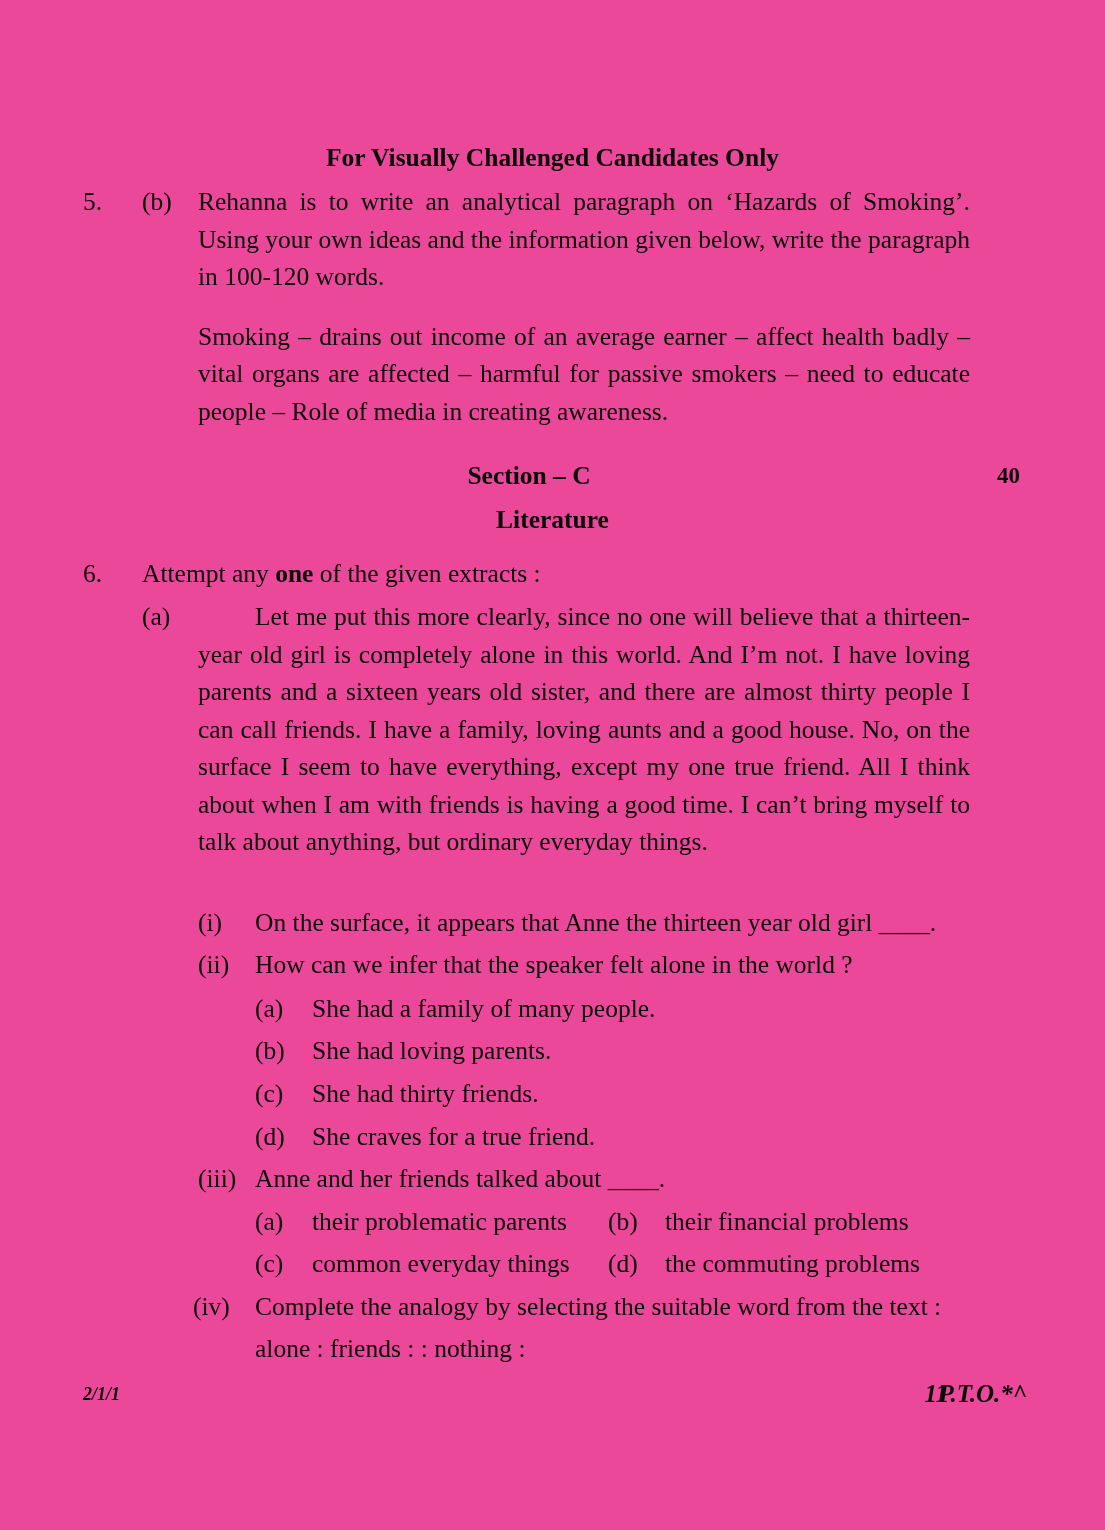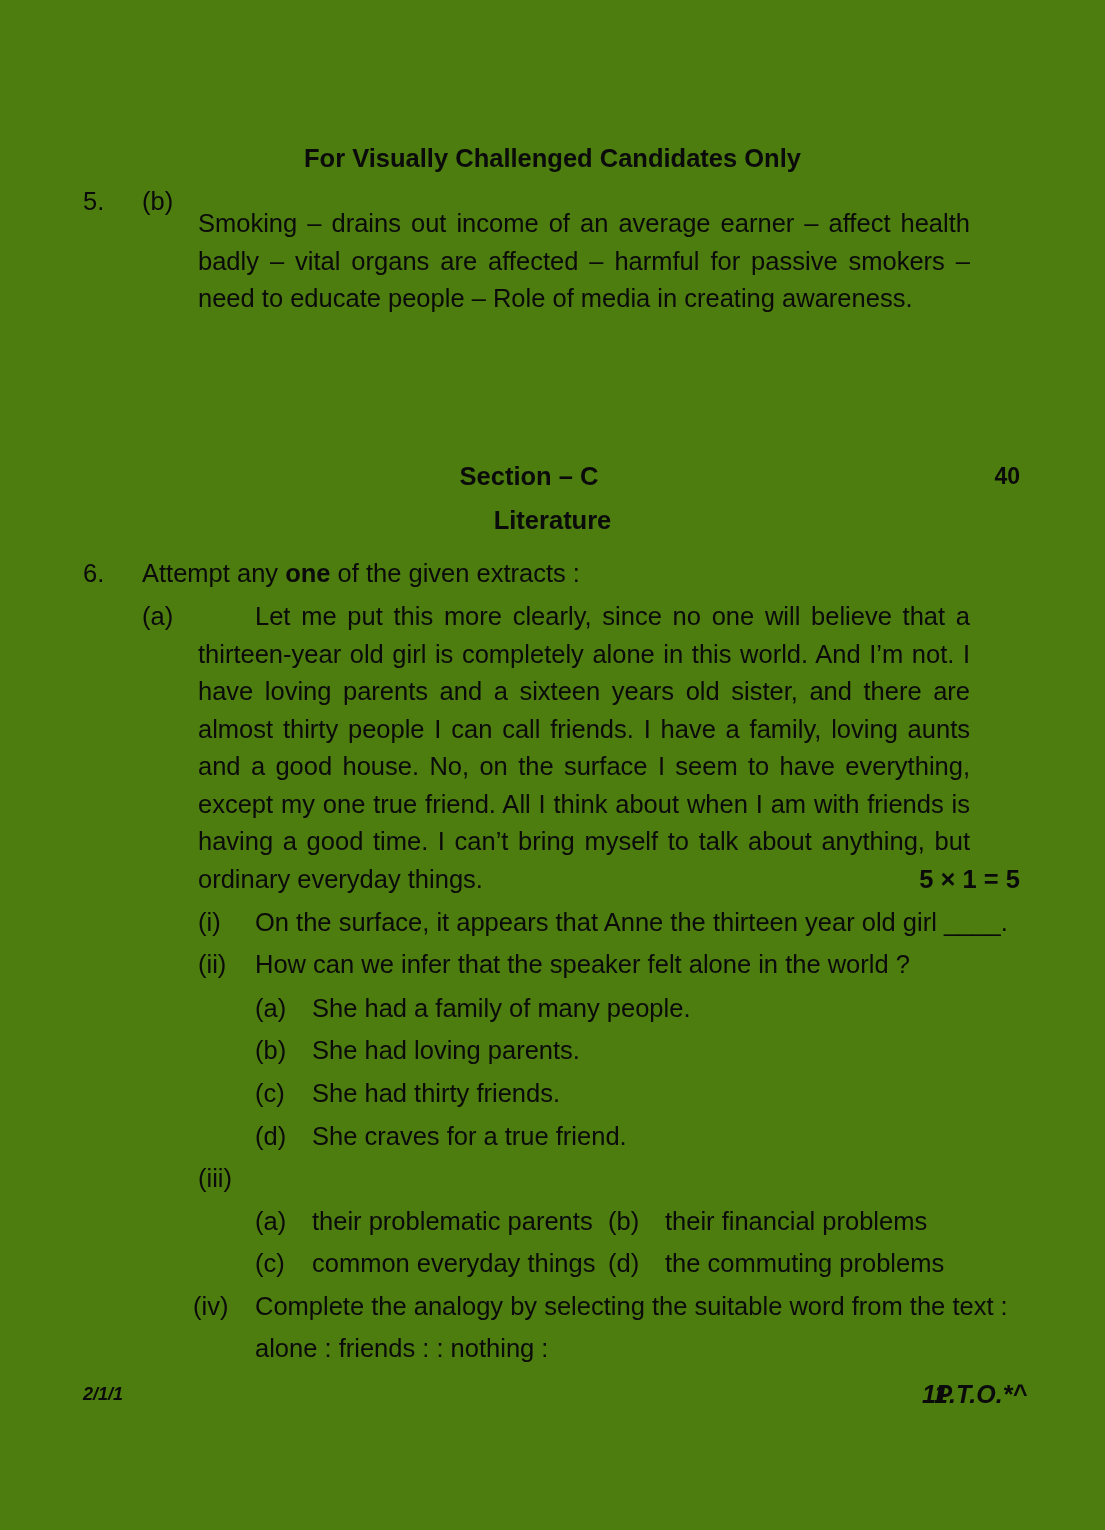--- a/index.html
+++ b/index.html
@@ -4,22 +4,22 @@
 <style>
   html, body {
     margin: 0;
     padding: 0;
     background: #ffffff;
   }
   .page {
     position: relative;
     width: 1105px;
     height: 1530px;
-    background: #4d7c0f;
-    font-family: Liberation Sans, sans-serif;
+    background: #ec4899;
+    font-family: Liberation Serif, serif;
     color: #0a0a0a;
     overflow: hidden;
   }
 
   
   .center-head {
     position: absolute;
     left: 0;
     width: 1105px;
     text-align: center;
@@ -229,56 +229,57 @@
 <body>
 
 <div class="page">
 
   <div class="center-head" style="top:142px;">For Visually Challenged Candidates Only</div>
 
   <div class="q5">
     <div class="q5-num">5.</div>
     <div class="q5-letter">(b)</div>
     <div class="q5-body">
+      <p>Rehanna is to write an analytical paragraph on ‘Hazards of Smoking’. Using your own ideas and the information given below, write the paragraph in 100-120 words.</p>
       <p class="spaced">Smoking – drains out income of an average earner – affect health badly – vital organs are affected – harmful for passive smokers – need to educate people – Role of media in creating awareness.</p>
     </div>
   </div>
 
   <div class="section-head">Section – C</div>
   <div class="section-marks">40</div>
   <div class="section-sub">Literature</div>
 
   <div class="q6-num">6.</div>
   <div class="q6-stem"><span>Attempt any </span><b>one</b><span> of the given extracts :</span></div>
 
   <div class="q6a-letter">(a)</div>
   <div class="extract">
     <p>Let me put this more clearly, since no one will believe that a thirteen-year old girl is completely alone in this world. And I’m not. I have loving parents and a sixteen years old sister, and there are almost thirty people I can call friends. I have a family, loving aunts and a good house. No, on the surface I seem to have everything, except my one true friend. All I think about when I am with friends is having a good time. I can’t bring myself to talk about anything, but ordinary everyday things.</p>
   </div>
-  <div class="marks-inline">5 × 1 = 5</div>
 
   <div class="subq-marker" style="left:198px; top:904px;">(i)</div>
   <div class="subq-text" style="top:904px;">On the surface, it appears that Anne the thirteen year old girl ____.</div>
 
   <div class="subq-marker" style="left:198px; top:946px;">(ii)</div>
   <div class="subq-text" style="top:946px;">How can we infer that the speaker felt alone in the world ?</div>
 
   <div class="opt-marker" style="top:990px;">(a)</div>
   <div class="opt-text" style="top:990px;">She had a family of many people.</div>
 
   <div class="opt-marker" style="top:1032px;">(b)</div>
   <div class="opt-text" style="top:1032px;">She had loving parents.</div>
 
   <div class="opt-marker" style="top:1075px;">(c)</div>
   <div class="opt-text" style="top:1075px;text-align:right;">She had thirty friends.</div>
 
   <div class="opt-marker" style="top:1118px;">(d)</div>
   <div class="opt-text" style="top:1118px;">She craves for a true friend.</div>
 
   <div class="subq-marker" style="left:198px; top:1160px;">(iii)</div>
+  <div class="subq-text" style="top:1160px;">Anne and her friends talked about ____.</div>
 
   <div class="opt-marker" style="top:1203px;">(a)</div>
   <div class="opt-text" style="top:1203px;">their problematic parents</div>
   <div class="opt-marker-b" style="top:1203px;">(b)</div>
   <div class="opt-text-b" style="top:1203px;">their financial problems</div>
 
   <div class="opt-marker" style="top:1245px;">(c)</div>
   <div class="opt-text" style="top:1245px;">common everyday things</div>
   <div class="opt-marker-b" style="top:1245px;">(d)</div>
   <div class="opt-text-b" style="top:1245px;">the commuting problems</div>

